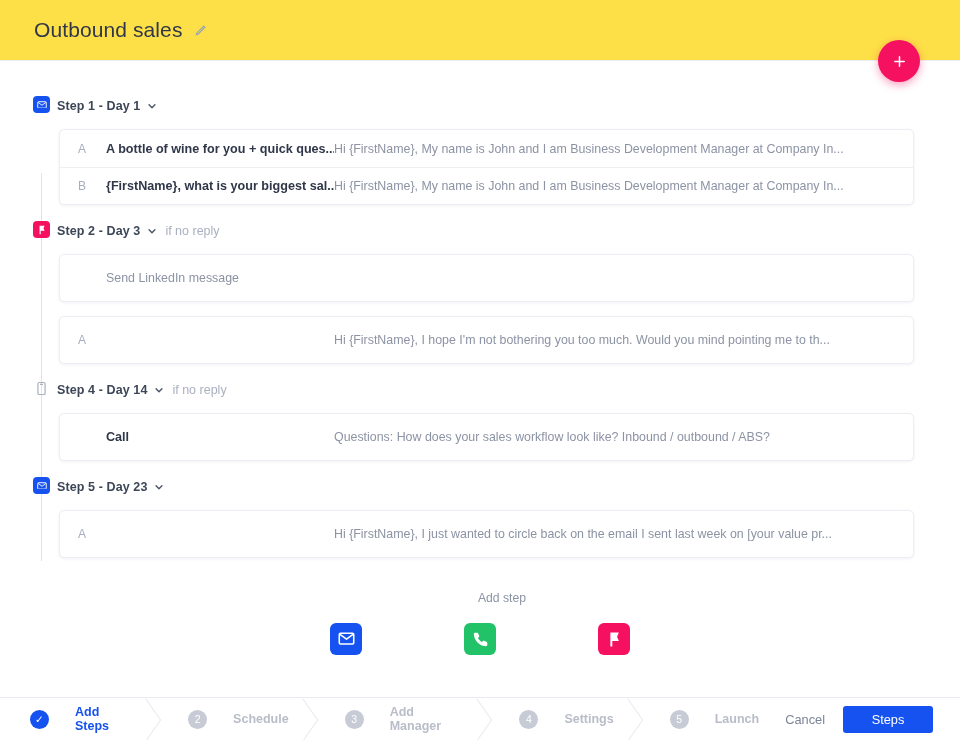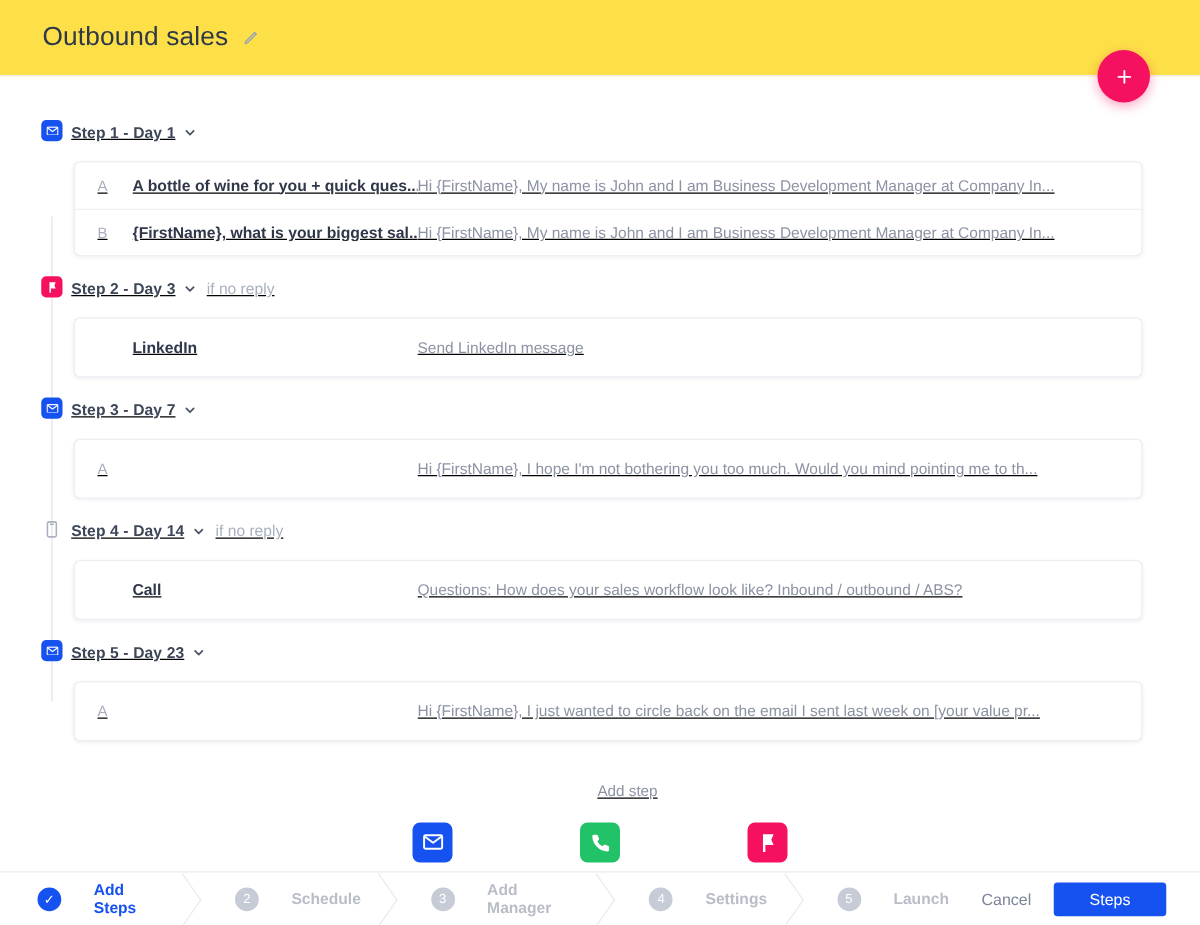--- a/index.html
+++ b/index.html
@@ -48,21 +48,20 @@
     cursor: pointer;
   }
   .fab svg { display: block; }
 
   
   .content {
     position: relative;
     padding: 0 0 0 0;
     height: 636px;
     overflow: hidden;
-    text-decoration: underline;
   }
   .rail {
     position: absolute;
     left: 41px;
     top: 112px;
     width: 1px;
     height: 388px;
     background: #dfe3ec;
   }
   .steps { position: relative; padding-top: 33px; }
@@ -313,40 +312,25 @@
           <span class="chev">
             <svg width="10" height="10" viewBox="0 0 12 12" fill="none" stroke="#4c5566" stroke-width="1.7" stroke-linecap="round" stroke-linejoin="round">
               <path d="M2.5 4.5L6 8l3.5-3.5"></path>
             </svg>
           </span>
           <span class="cond">if no reply</span>
         </div>
         <div class="card">
           <div class="row tall">
             <div class="row-variant"></div>
-            <div class="row-subject">LinkedIn</div>
             <div class="row-preview">Send LinkedIn message</div>
           </div>
         </div>
       </div>
       <div class="step">
-        <div class="step-head">
-          <span class="step-icon email">
-            <svg width="10" height="7.800000000000001" viewBox="0 0 14 11" fill="none" stroke="#fff" stroke-width="1.3" stroke-linejoin="round">
-              <rect x="1" y="1" width="12" height="9" rx="1"></rect>
-              <path d="M1.6 2l5.4 4 5.4-4"></path>
-            </svg>
-          </span>
-          <span class="step-label">Step 3 - Day 7</span>
-          <span class="chev">
-            <svg width="10" height="10" viewBox="0 0 12 12" fill="none" stroke="#4c5566" stroke-width="1.7" stroke-linecap="round" stroke-linejoin="round">
-              <path d="M2.5 4.5L6 8l3.5-3.5"></path>
-            </svg>
-          </span>
-        </div>
         <div class="card">
           <div class="row tall">
             <div class="row-variant">A</div>
             <div class="row-subject"></div>
             <div class="row-preview">Hi {FirstName},  I hope I'm not bothering you too much. Would you mind pointing me to th...</div>
           </div>
         </div>
       </div>
       <div class="step">
         <div class="step-head">

